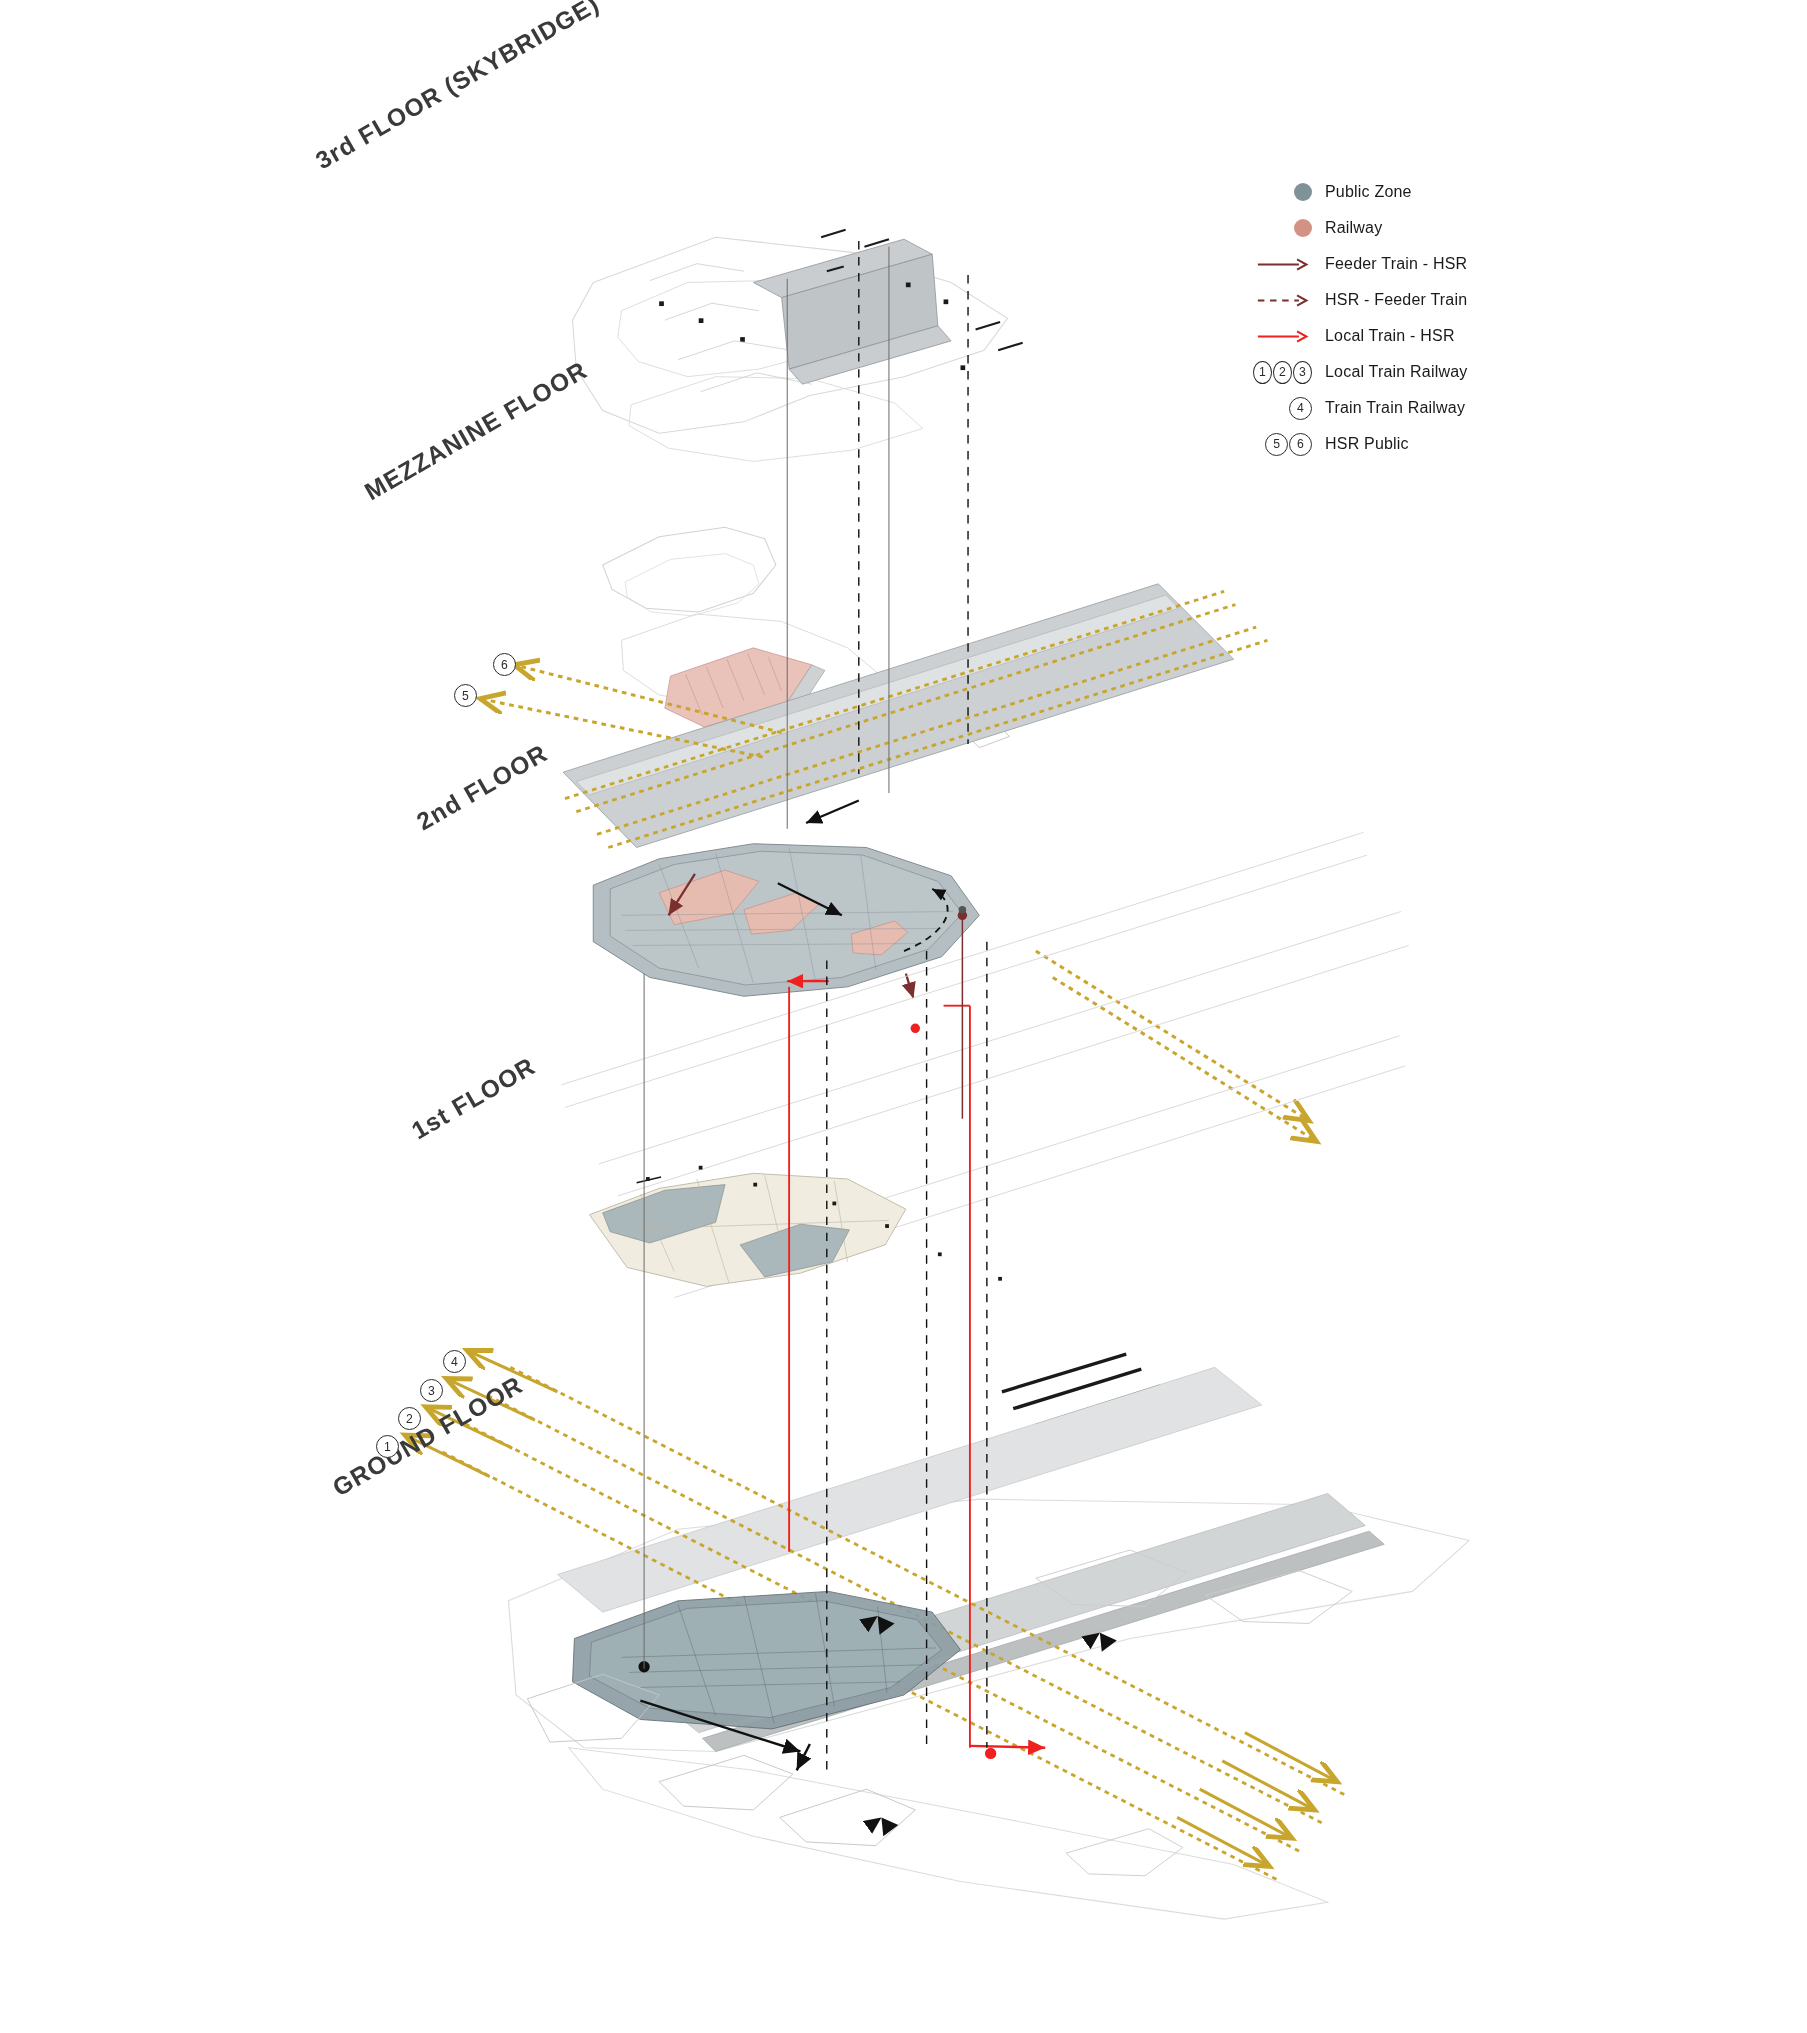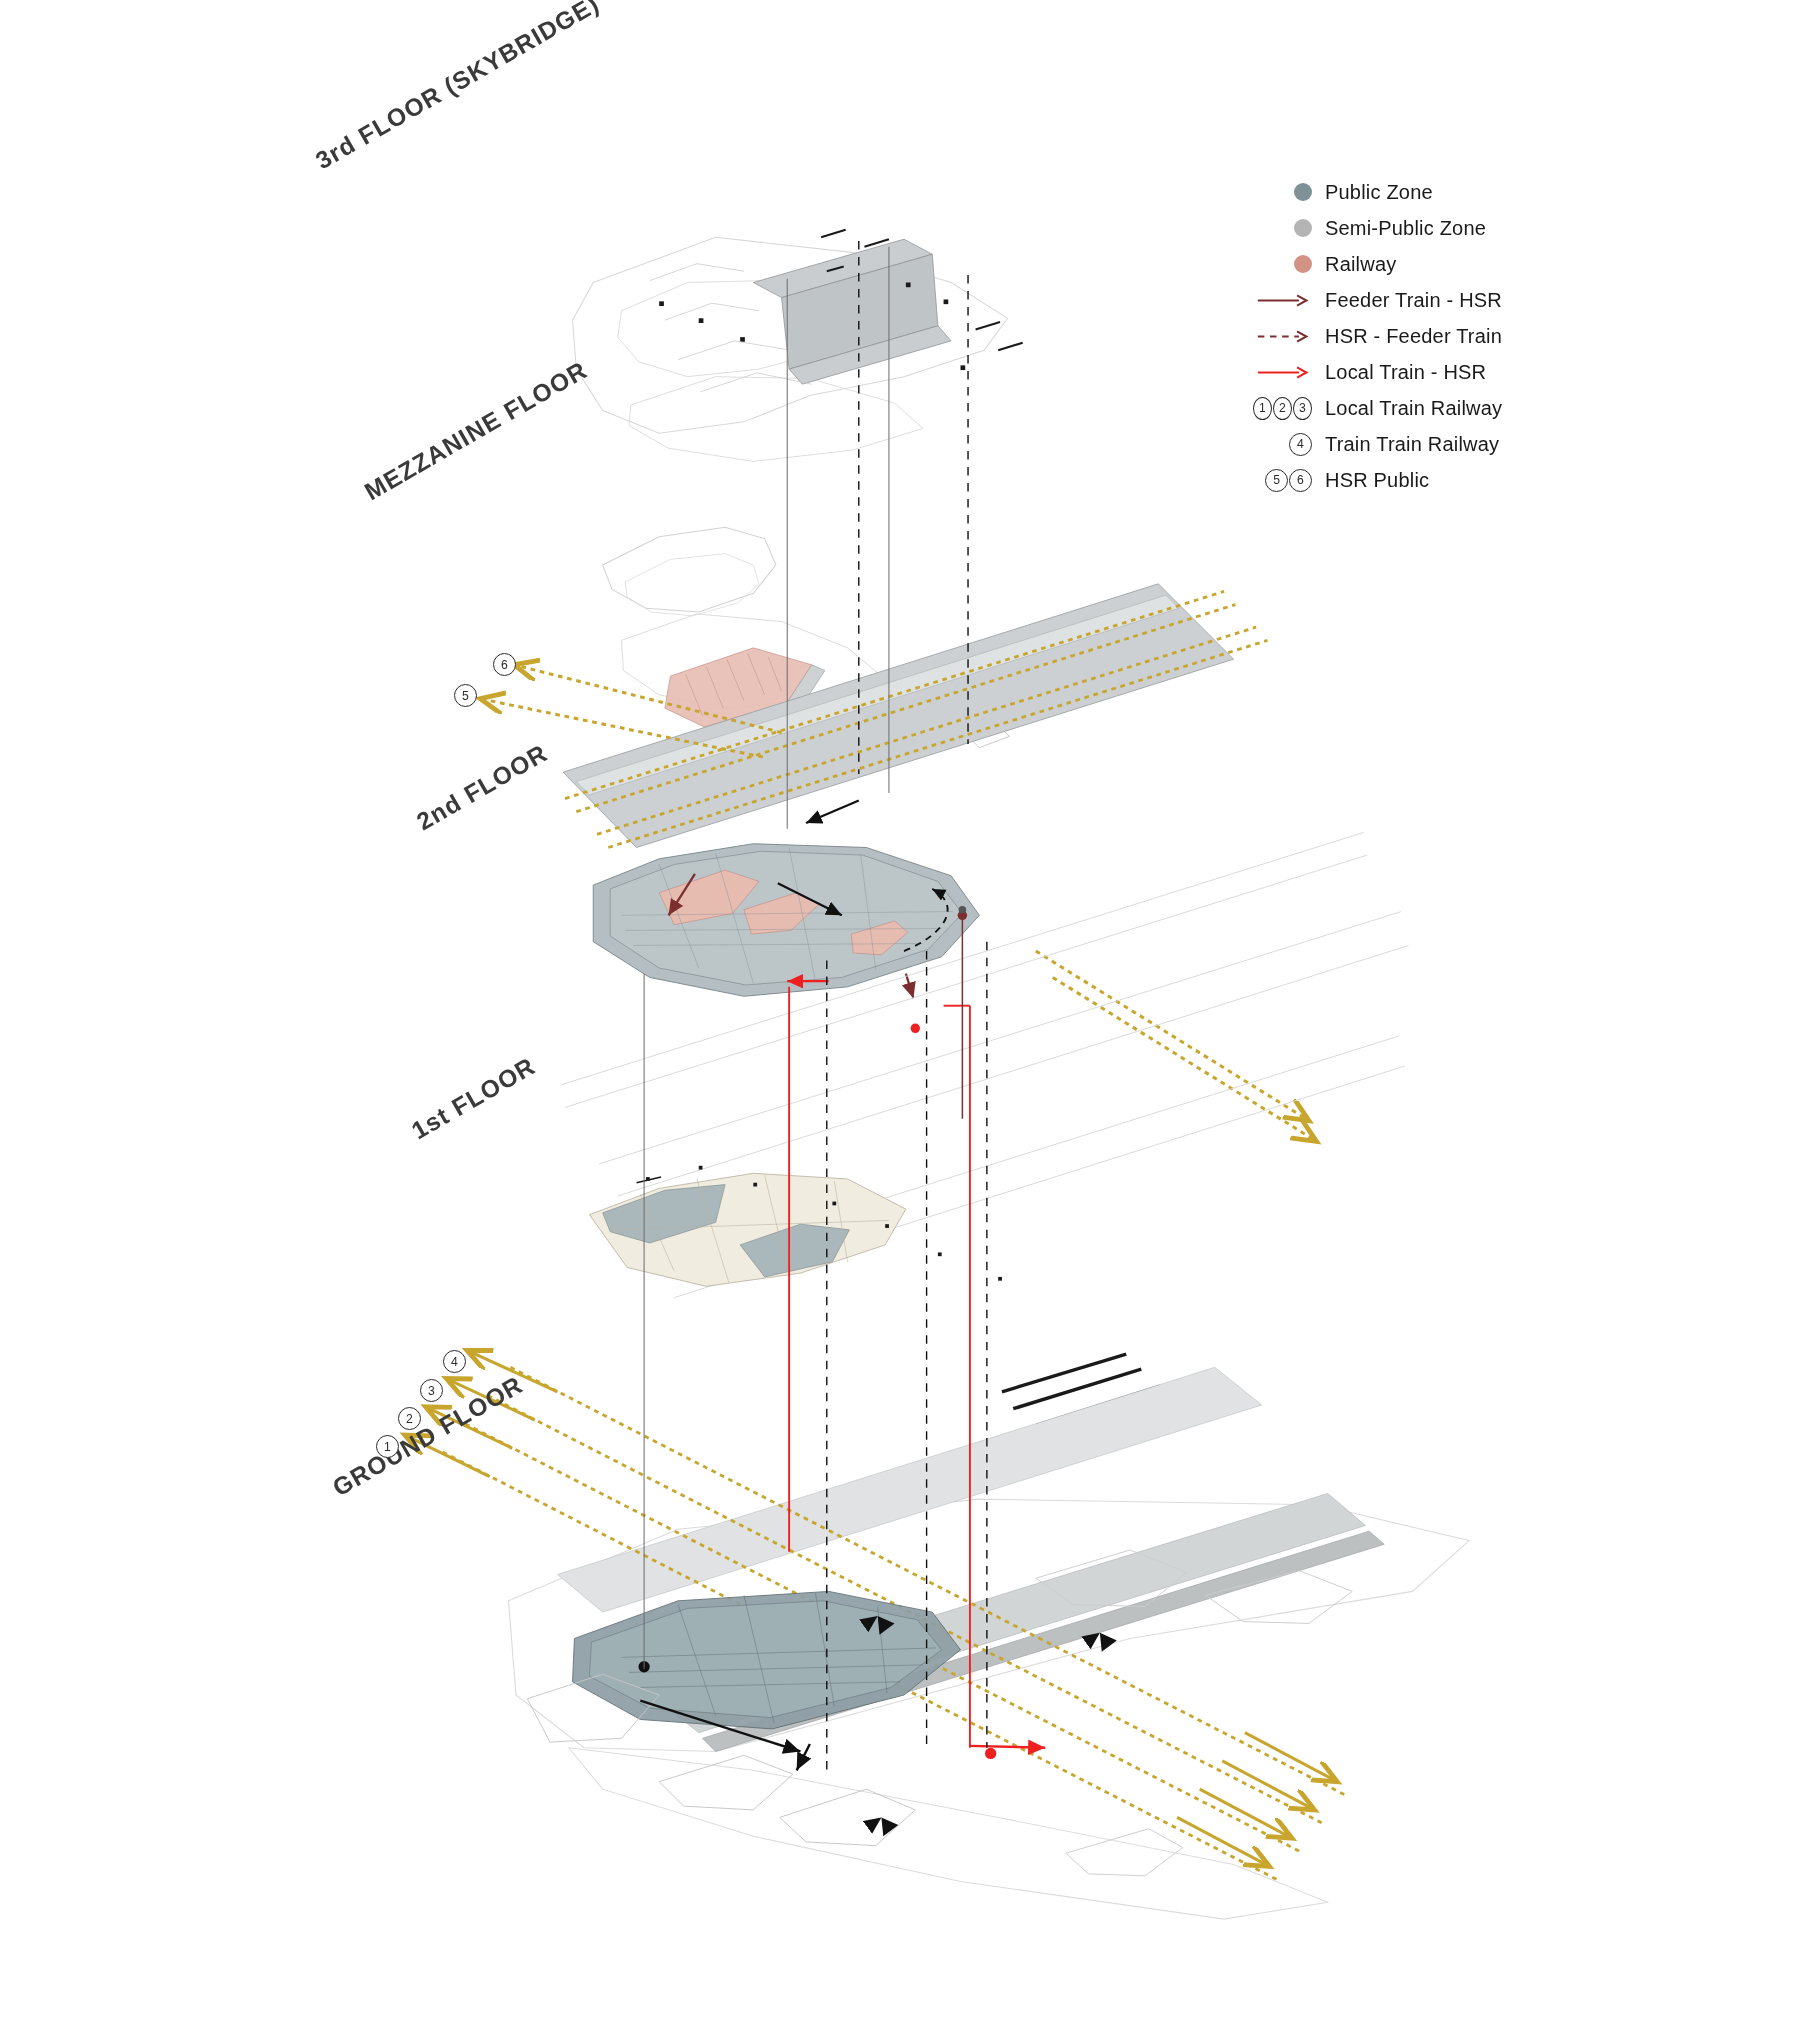--- a/index.html
+++ b/index.html
@@ -49,21 +49,21 @@
   .legend-key {
     width: 73px;
     min-width: 73px;
     display: flex;
     align-items: center;
     justify-content: flex-end;
     padding-right: 13px;
     box-sizing: border-box;
   }
   .legend-text {
-    font-size: 20px;
+    font-size: 16px;
     color: #1a1a1a;
     letter-spacing: 0.2px;
     white-space: nowrap;
   }
   .swatch {
     width: 18px;
     height: 18px;
     border-radius: 50%;
     display: inline-block;
   }
@@ -392,26 +392,20 @@
 
   <div id="legend">
 
     <div class="legend-row">
       <span class="legend-key">
         <span class="swatch" style="background:#7f9298;"></span>
       </span>
       <span class="legend-text">Public Zone</span>
     </div>
 
-    <div class="legend-row">
-      <span class="legend-key">
-        <span class="swatch" style="background:#b4b4b4;"></span>
-      </span>
-      <span class="legend-text">Semi-Public Zone</span>
-    </div>
 
 
     <div class="legend-row">
       <span class="legend-key">
         <span class="swatch" style="background:#d39384;"></span>
       </span>
       <span class="legend-text">Railway</span>
     </div>
 
 

